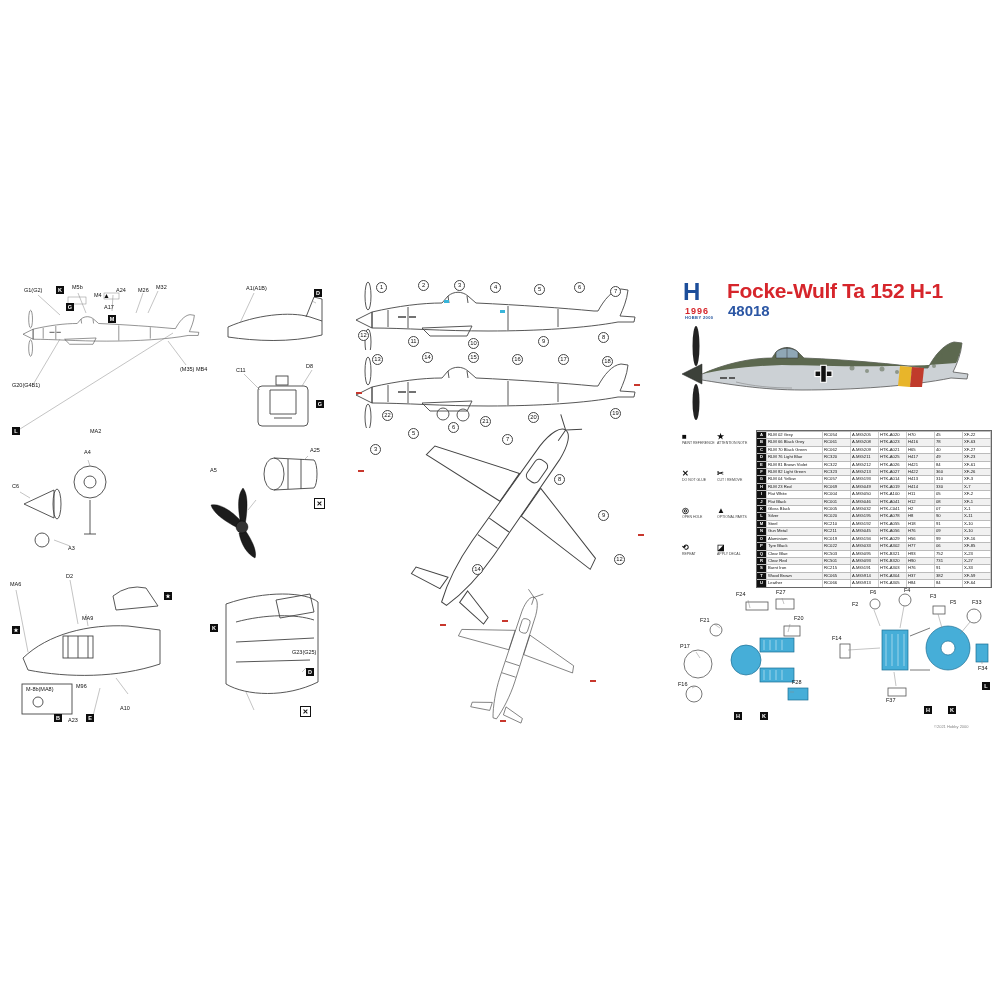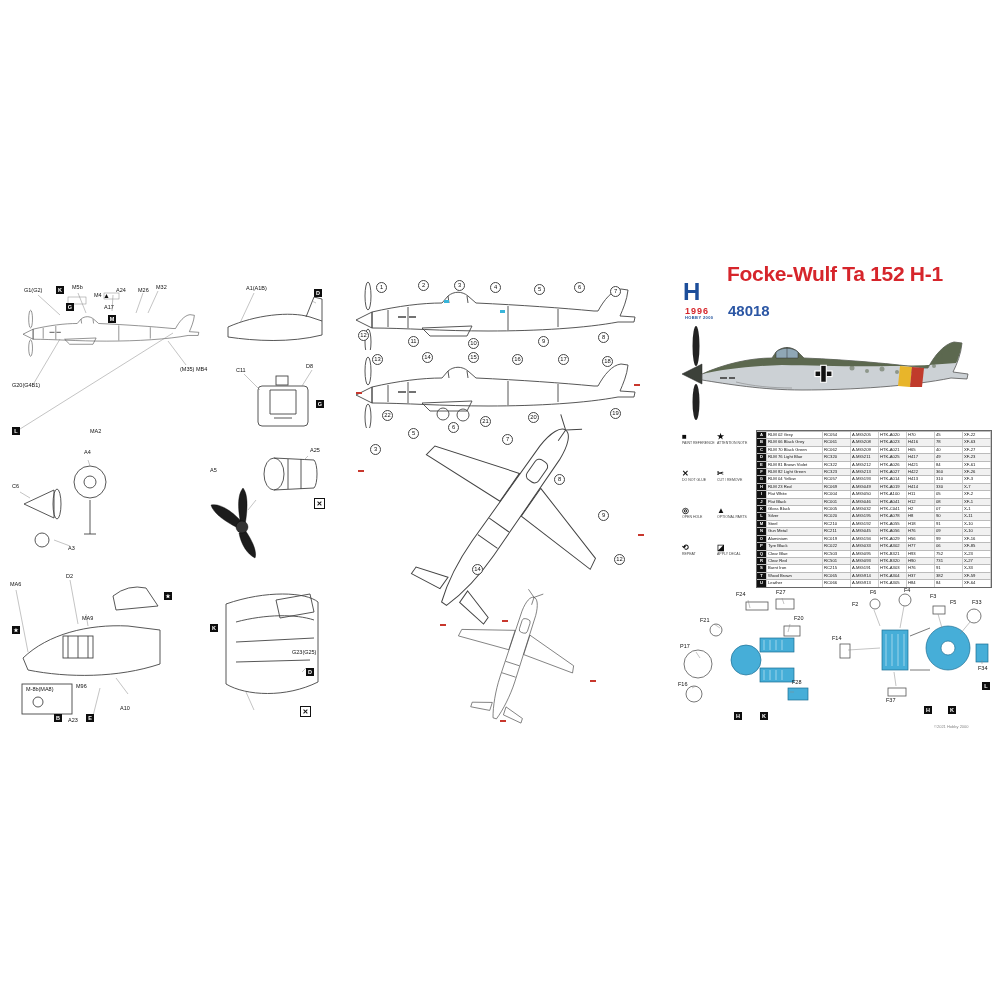--- a/index.html
+++ b/index.html
@@ -269,21 +269,21 @@
   <span class="redmark" style="left:120px;top:136px;"></span>
 </div>
 
 <div class="logo" style="left:683px;top:281px;">
   <span class="h" style="float:left;">H</span>
   <span style="float:left;margin-left:2px;margin-top:4px;">
     <span class="k2" style="display:block;">1996</span>
     <span class="bn" style="display:block;">HOBBY 2000</span>
   </span>
 </div>
-<div class="title-red" style="left:727px;top:262px;text-align:center;">Focke-Wulf Ta 152 H-1</div>
+<div class="title-red" style="left:727px;top:279px;text-align:center;">Focke-Wulf Ta 152 H-1</div>
 <div class="kitnum" style="left:728px;top:302px;text-align:center;">48018</div>
 
 <div class="step" style="left:672px;top:316px;width:320px;height:110px;">
   <svg width="320" height="110">
     <g>
       <ellipse cx="24" cy="30" rx="3.5" ry="20" fill="#222"></ellipse>
       <ellipse cx="24" cy="86" rx="3.5" ry="18" fill="#222"></ellipse>
       <path d="M10 58 L30 48 L30 68 Z" fill="#3c413a" stroke="#222" stroke-width="0.5"></path>
       <path d="M30 58 C52 48,78 42,100 42 L104 36 C110 30,120 30,126 36 L132 42 C180 44,222 48,252 52 L256 52 C262 40,272 28,282 26 L290 27 C289 38,285 48,281 56 L296 58 L295 63 L279 62 C240 70,180 74,130 74 C90 74,55 68,30 64 Z" fill="#ccd1d5" stroke="#555" stroke-width="0.8"></path>
       <path d="M30 58 C52 48,78 42,100 42 L104 36 C110 30,120 30,126 36 L132 42 C180 44,222 48,252 52 L256 52 C262 40,272 28,282 26 L290 27 C289 34,287 41,284 47 C230 52,160 50,110 49 C75 50,48 54,30 58 Z" fill="#5c684f"></path>

